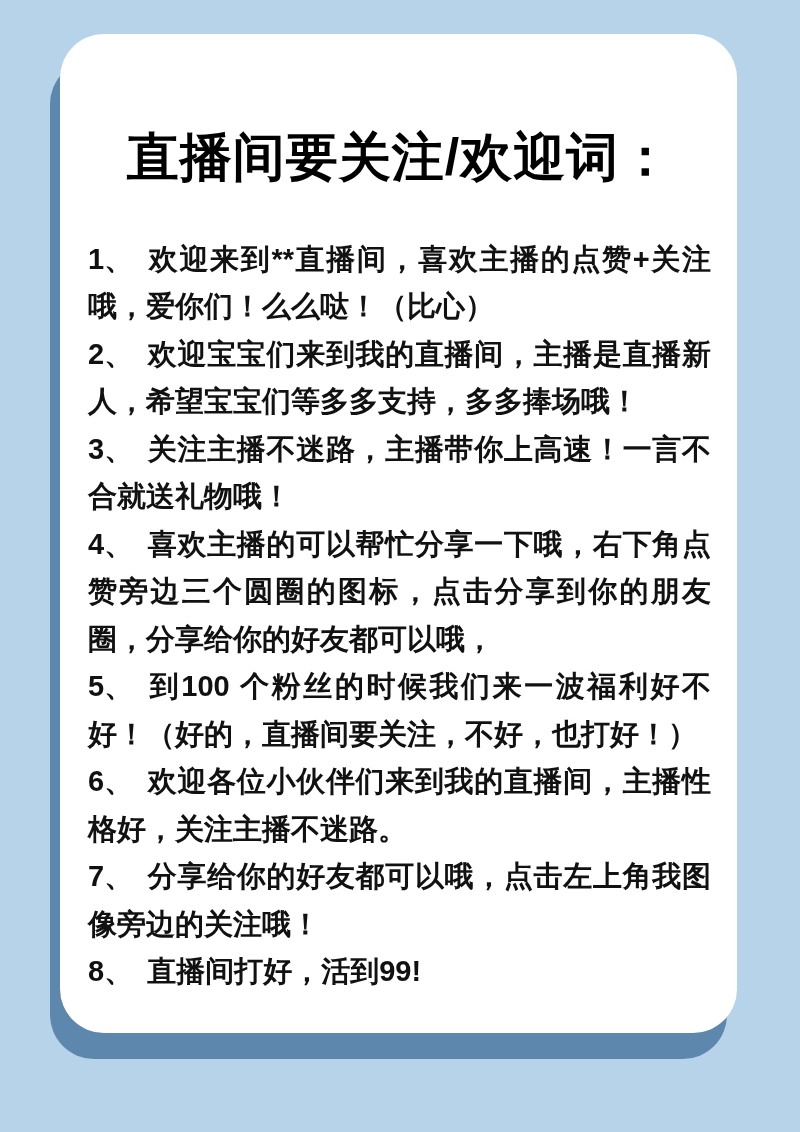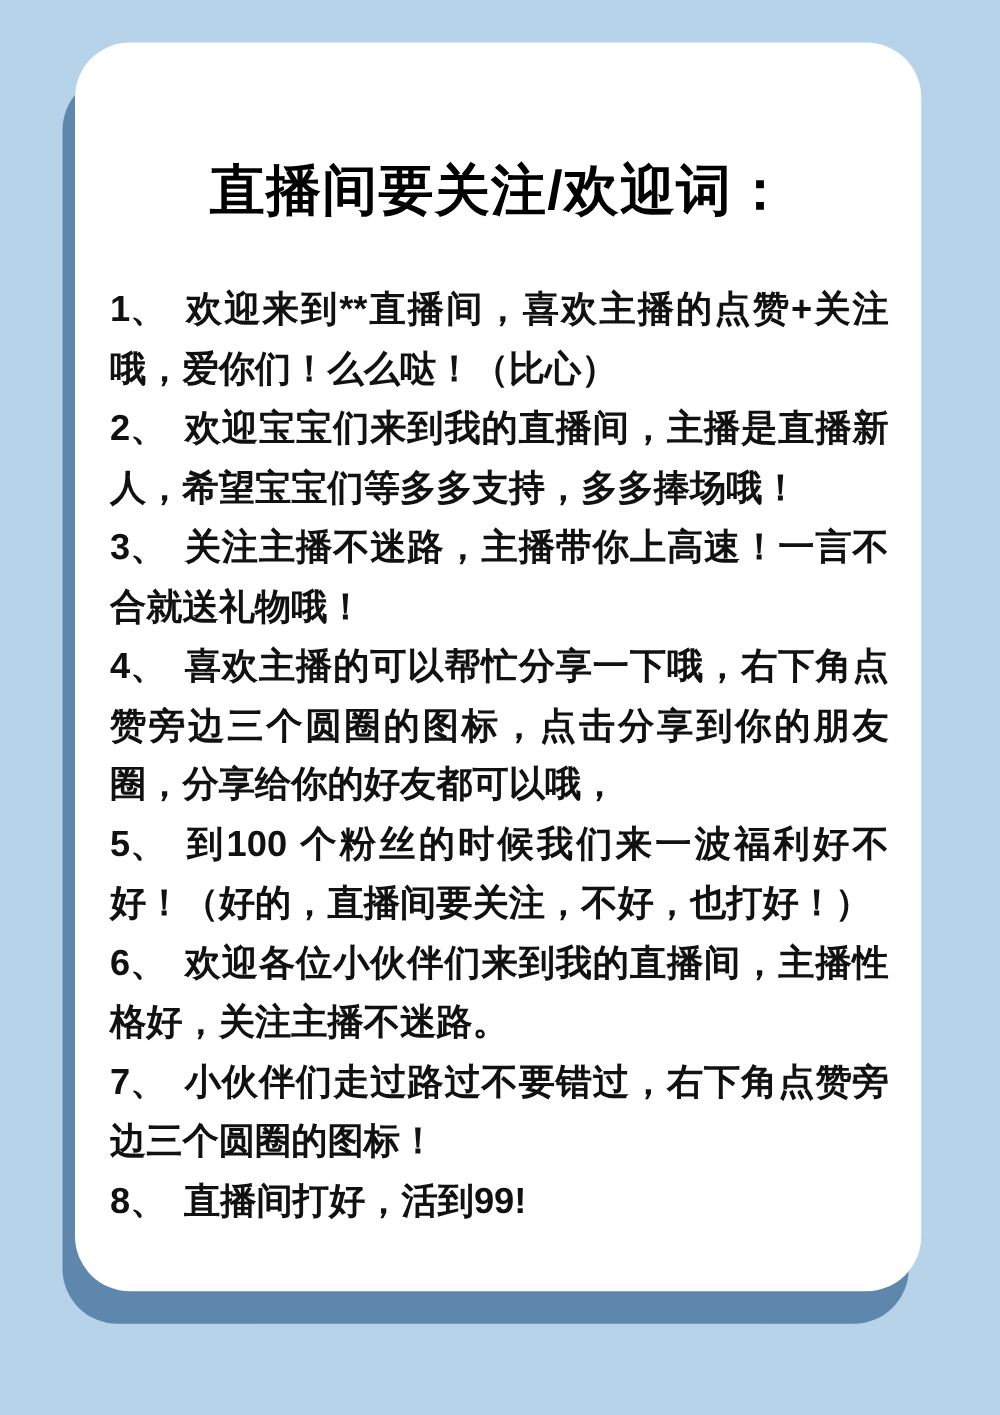--- a/index.html
+++ b/index.html
@@ -24,21 +24,21 @@
     height: 999px;
     background: var(--card);
     border-radius: 44px;
     box-shadow: -10px 26px 0 0 var(--shadow);
     padding: 66px 26px 30px 28px;
     overflow: hidden;
   }
   .title {
     margin: 24px 0 44px 0;
     text-align: center;
-    font-size: 44px;
+    font-size: 52px;
     line-height: 1.3;
     font-weight: 900;
     letter-spacing: 1px;
     color: #000000;
     white-space: nowrap;
   }
   .welcome-list {
     color: var(--text);
     font-size: 29px;
     line-height: 47.5px;
@@ -60,16 +60,16 @@
 <div class="card">
   <h1 class="title">直播间要关注/欢迎词：</h1>
 
   <div class="welcome-list">
     <p><span class="item-number">1、</span><span>欢迎来到**直播间，喜欢主播的点赞+关注哦，爱你们！么么哒！（比心）</span></p>
     <p><span class="item-number">2、</span><span>欢迎宝宝们来到我的直播间，主播是直播新人，希望宝宝们等多多支持，多多捧场哦！</span></p>
     <p><span class="item-number">3、</span><span>关注主播不迷路，主播带你上高速！一言不合就送礼物哦！</span></p>
     <p><span class="item-number">4、</span><span>喜欢主播的可以帮忙分享一下哦，右下角点赞旁边三个圆圈的图标，点击分享到你的朋友圈，分享给你的好友都可以哦，</span></p>
     <p><span class="item-number">5、</span><span>到100 个粉丝的时候我们来一波福利好不好！（好的，直播间要关注，不好，也打好！）</span></p>
     <p><span class="item-number">6、</span><span>欢迎各位小伙伴们来到我的直播间，主播性格好，关注主播不迷路。</span></p>
-    <p><span class="item-number">7、</span><span>小伙伴们走过路过不要错过，右下角点赞旁边三个圆圈的图标！</span></p>
+    <p><span class="item-number">7、</span><span>分享给你的好友都可以哦，点击左上角我图像旁边的关注哦！</span></p>
     <p><span class="item-number">8、</span><span>直播间打好，活到99!</span></p>
   </div>
 </div>
 
 </body></html>

